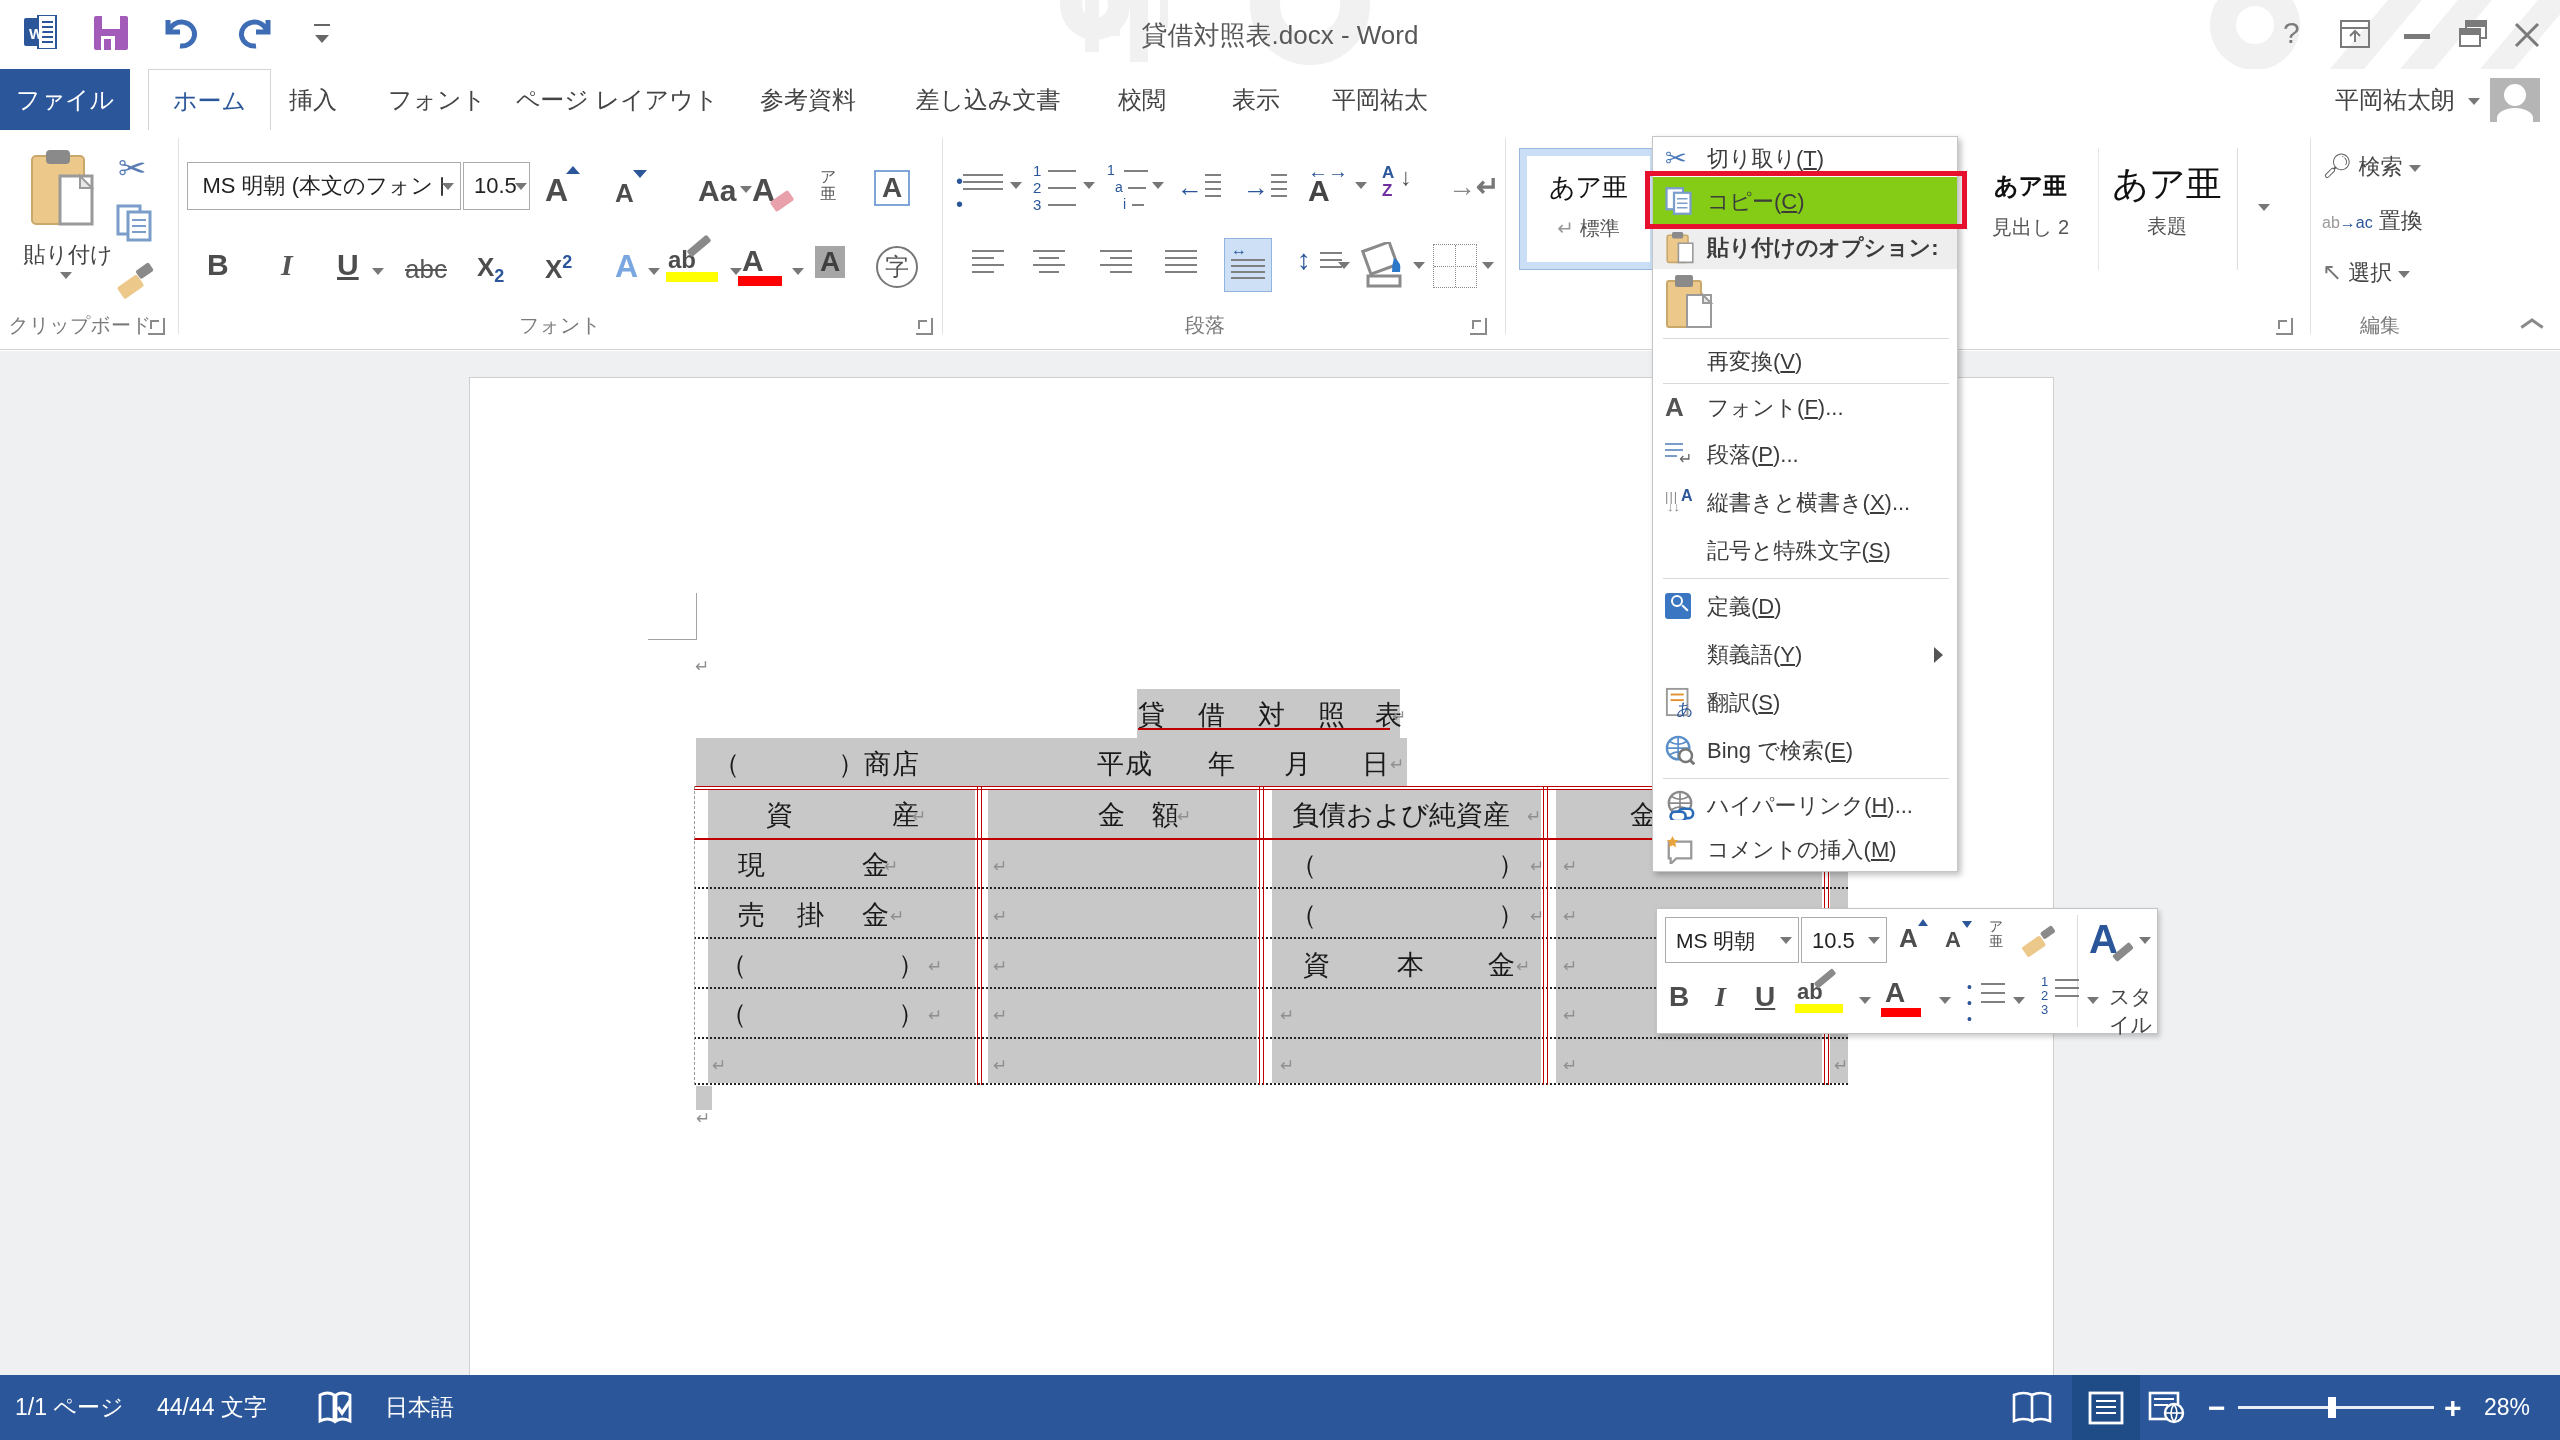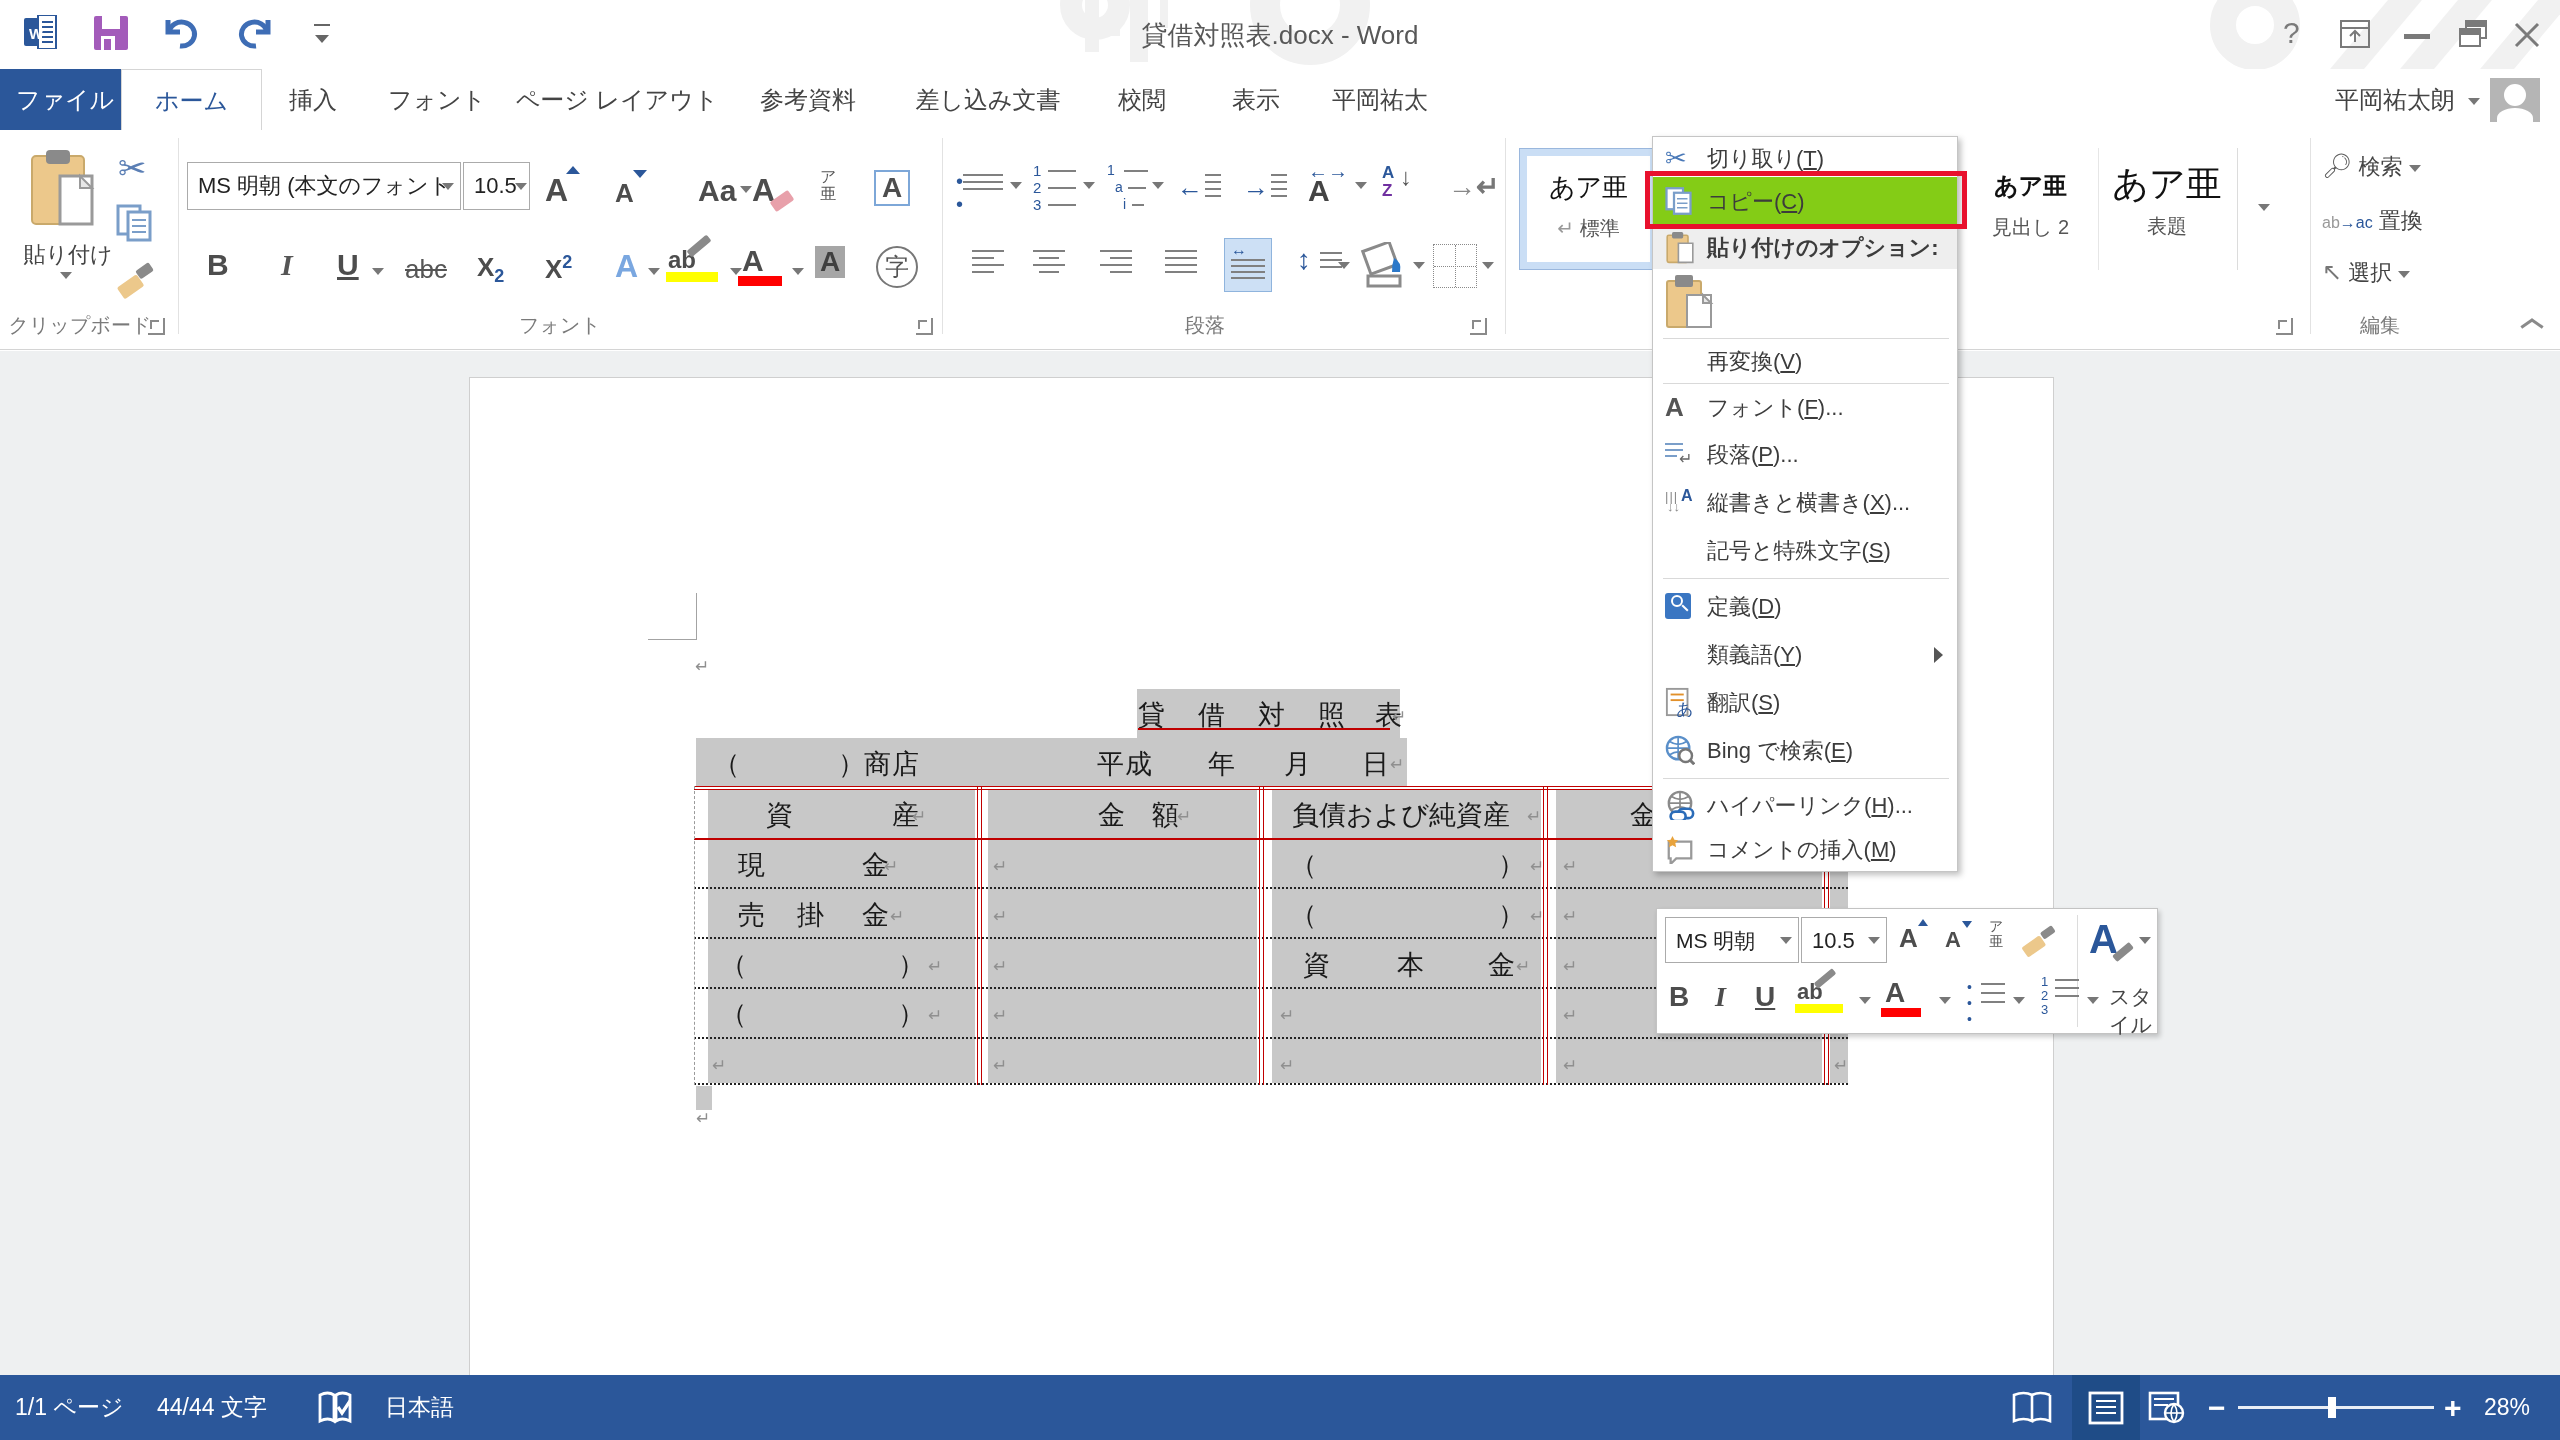--- a/index.html
+++ b/index.html
@@ -115,21 +115,21 @@
           <rect x="2" y="9" width="20" height="6" fill="#7a7a7a"></rect>
         </svg>
       <svg style="position:absolute; left:2514px; top:22px;" width="26" height="26" viewBox="0 0 26 26">
           <path d="M2 2 L24 24 M24 2 L2 24" stroke="#7a7a7a" stroke-width="3"></path>
         </svg>
     </div>
   </div>
 
   <div id="tabrow">
     <div class="tab" id="tab-file">ファイル</div>
-    <div class="tab" id="tab-home" style="left:121px; width:141px;">ホーム</div>
+    <div class="tab" id="tab-home" style="left:148px; width:123px;">ホーム</div>
     <div class="tab" style="left:263px; width:100px;">挿入</div>
     <div class="tab" style="left:373px; width:128px;">フォント</div>
     <div class="tab" style="left:511px; width:212px;">ページ レイアウト</div>
     <div class="tab" style="left:733px; width:150px;">参考資料</div>
     <div class="tab" style="left:893px; width:190px;">差し込み文書</div>
     <div class="tab" style="left:1093px; width:98px;">校閲</div>
     <div class="tab" style="left:1201px; width:110px;">表示</div>
     <div class="tab" style="left:1321px; width:118px;">平岡祐太朗</div>
     <div style="position:absolute; left:2335px; top:0; height:61px; line-height:61px; font-size:24px; color:#444;"><span>平岡祐太朗</span> <span class="dd" style="margin-left:6px; vertical-align:middle;"></span></div>
     <div style="position:absolute; left:2490px; top:9px; width:50px; height:44px; background:#b5b5b5; overflow:hidden;">
@@ -162,21 +162,21 @@
         <line x1="8" y1="11" x2="15" y2="11" stroke="#7a9ec9"></line>
         <line x1="8" y1="14" x2="15" y2="14" stroke="#7a9ec9"></line>
       </svg>
     <svg class="abs" style="left:114px; top:130px;" width="42" height="40" viewBox="0 0 21 20">
         <rect x="2" y="10" width="12" height="7" rx="1" fill="#ecc88b" transform="rotate(-35 8 13)"></rect>
         <rect x="11" y="3" width="8" height="5" rx="1" fill="#8a8a8a" transform="rotate(-35 15 5)"></rect>
       </svg>
     <div class="glabel" style="left:0; width:160px;">クリップボード</div>
     <div class="launcher" style="left:148px;"></div>
 
-    <div class="combo" style="left:187px; top:32px; width:274px;"><span>MS 明朝 (本文のフォント</span><span class="dd"></span></div>
+    <div class="combo" style="left:187px; top:32px; width:274px;text-align:center;"><span>MS 明朝 (本文のフォント</span><span class="dd"></span></div>
     <div class="combo" style="left:463px; top:32px; width:67px; overflow:hidden;"><span>10.5</span><span class="dd" style="right:2px;"></span></div>
     <div class="ricon btxt" style="left:545px; top:42px; font-size:32px;">A<span style="position:absolute; top:-6px; right:-12px; width:0; height:0; border-left:7px solid transparent; border-right:7px solid transparent; border-bottom:8px solid #2b579a;"></span></div>
     <div class="ricon btxt" style="left:615px; top:48px; font-size:26px;">A<span style="position:absolute; top:-8px; right:-13px; width:0; height:0; border-left:7px solid transparent; border-right:7px solid transparent; border-top:8px solid #2b579a;"></span></div>
     <div class="ricon btxt" style="left:680px; top:44px; font-size:30px;margin-left:18px;">Aa<span class="dd" style="margin-left:4px; vertical-align:8px;"></span></div>
     <div class="ricon btxt" style="left:752px; top:42px; font-size:32px;">A<span style="position:absolute; right:-18px; bottom:2px; width:22px; height:12px; background:#e8a0aa; border-radius:2px; transform:rotate(-35deg);"></span></div>
     <div class="ricon" style="left:820px; top:38px; font-size:16px; line-height:17px; text-align:center;">ア<br>亜</div>
     <div class="ricon btxt" style="left:874px; top:40px; font-size:28px; border:2px solid #7da7d8; padding:0 6px;">A</div>
 
     <div class="ricon btxt" style="left:207px; top:118px; font-size:30px;">B</div>
     <div class="ricon" style="left:281px; top:118px; font-size:30px; font-style:italic; font-family:'Liberation Serif',serif; font-weight:bold;">I</div>

